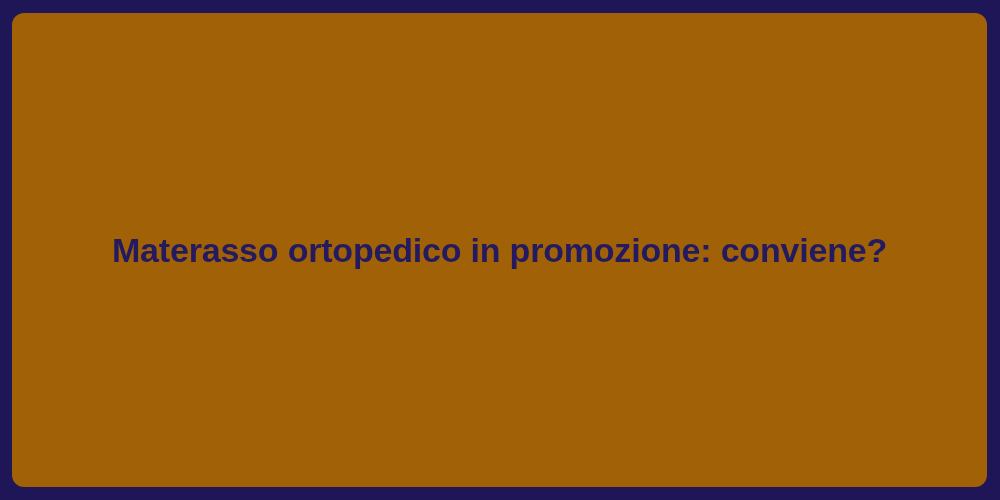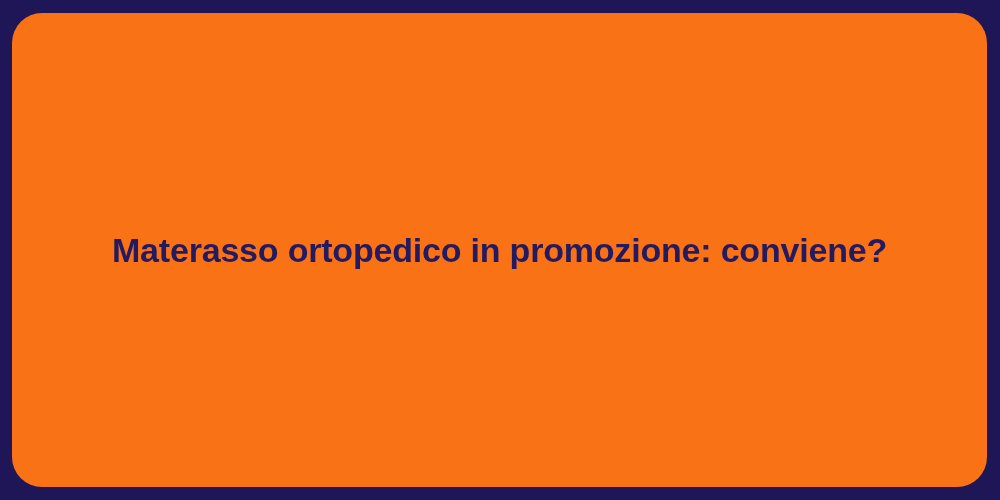--- a/index.html
+++ b/index.html
@@ -23,22 +23,22 @@
     height: 500px;
     background: #1e1656;
     padding: 13px 13px 13px 12px;
   }
 
   
   .banner-card {
     box-sizing: border-box;
     width: 100%;
     height: 100%;
-    background: #f97316;
-    border-radius: 30px;
+    background: #a16207;
+    border-radius: 12px;
     display: flex;
     align-items: center;
     justify-content: center;
     padding: 8px 40px;
   }
 
   .banner-headline {
     margin: 0;
     color: #231a60;
     font-family: "Liberation Sans", "DejaVu Sans", sans-serif;

